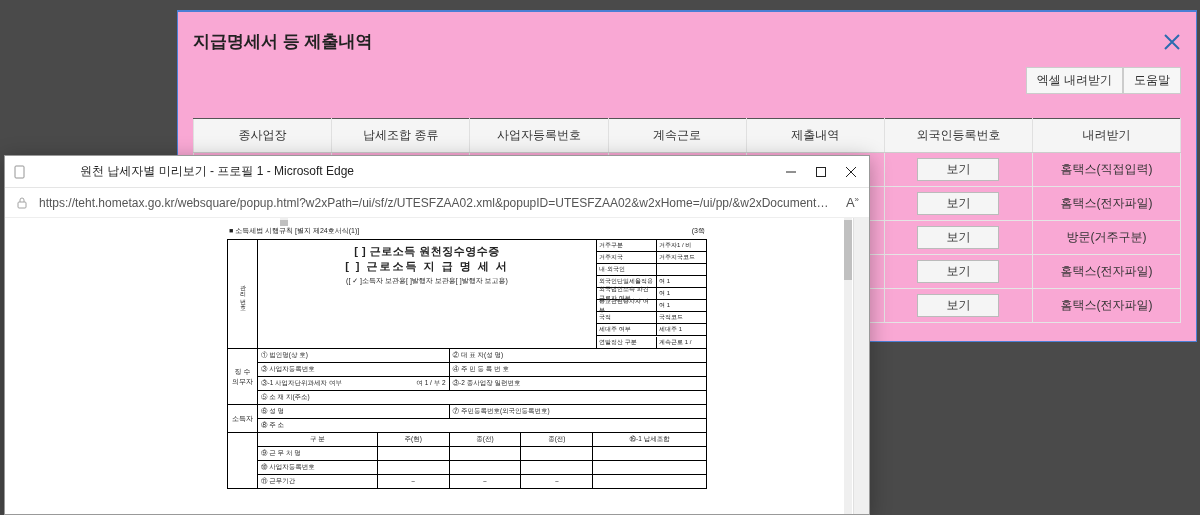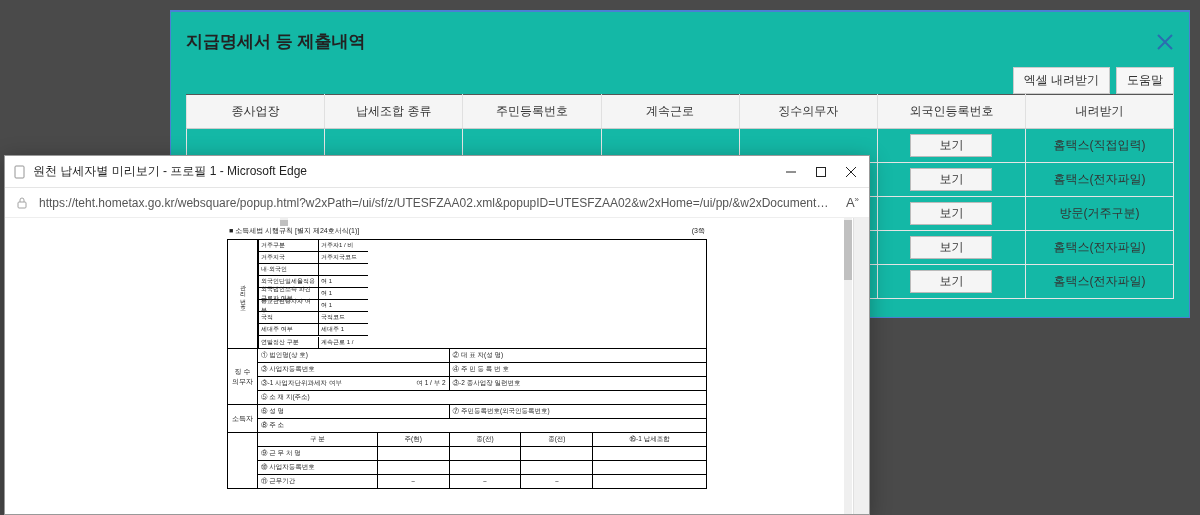--- a/index.html
+++ b/index.html
@@ -6,24 +6,24 @@
     body {
       font-family: "Malgun Gothic", "맑은 고딕", sans-serif;
       background: #4a4a4a;
       width: 1200px;
       height: 515px;
       overflow: hidden;
       position: relative;
     }
     .main-panel {
       position: absolute;
-      left: 170px;
+      left: 177px;
       top: 10px;
       width: 1020px;
-      background: #14b8a6;
+      background: #f9a8d4;
       border: 1px solid #4a7fd4;
       border-top: 2px solid #4a7fd4;
       padding: 18px 15px;
     }
     .panel-header {
       display: flex;
       justify-content: space-between;
       align-items: center;
       padding-bottom: 14px;
     }
@@ -34,22 +34,21 @@
     }
     .close-x {
       width: 18px;
       height: 18px;
       cursor: pointer;
     }
     .close-x svg { display: block; }
     .toolbar {
       display: flex;
       justify-content: flex-end;
-      gap: 6px;
-      margin-bottom: 0;
+      margin-bottom: 24px;
       align-items: flex-end;
     }
     .btn-tool {
       background: #f7f7f7;
       border: 1px solid #ccc;
       padding: 4px 10px;
       font-size: 12px;
       cursor: pointer;
       color: #333;
     }
@@ -110,21 +109,21 @@
       padding: 0 8px;
       font-size: 12px;
       color: #222;
     }
     .popup-titlebar .tab-icon {
       width: 14px;
       height: 14px;
       margin-right: 6px;
       opacity: 0.7;
     }
-    .popup-titlebar .title-text { flex: 1; }
+    .popup-titlebar .title-text { flex: 1; margin-left: 47px; }
     .win-controls { display: flex; gap: 18px; padding-right: 4px; }
     .win-ctrl { width: 12px; height: 12px; cursor: pointer; }
     .addressbar {
       height: 30px;
       display: flex;
       align-items: center;
       padding: 0 10px;
       gap: 10px;
       font-size: 12px;
       color: #555;
@@ -263,23 +262,23 @@
   </div>
   <div class="toolbar">
     <button class="btn-tool">엑셀 내려받기</button>
     <button class="btn-tool">도움말</button>
   </div>
   <table class="grid">
     <thead>
       <tr>
         <th style="width:14%">종사업장</th>
         <th style="width:14%">납세조합 종류</th>
-        <th style="width:14%">주민등록번호</th>
+        <th style="width:14%">사업자등록번호</th>
         <th style="width:14%">계속근로</th>
-        <th style="width:14%">징수의무자</th>
+        <th style="width:14%">제출내역</th>
         <th style="width:15%">외국인등록번호</th>
         <th style="width:15%">내려받기</th>
       </tr>
     </thead>
     <tbody id="rows">
         <tr>
           <td></td>
           <td></td>
           <td></td>
           <td></td>
@@ -372,20 +371,25 @@
         <div class="doc-scroll-thumb"></div>
       </div>
 
     <div class="doc-page">
       <div class="doc-header-line">
         <span>■ 소득세법 시행규칙 [별지 제24호서식(1)]</span>
         <span>(3쪽</span>
       </div>
       <div class="doc-title-box">
         <div class="doc-left-cell">관리 번호</div>
+        <div class="doc-title-center">
+          <div class="doc-title-line1">[   ] 근로소득 원천징수영수증</div>
+          <div class="doc-title-line2">[   ] 근로소득 지 급 명 세 서</div>
+          <div class="doc-title-sub">([ ✓ ]소득자 보관용[     ]발행자 보관용[     ]발행자 보고용)</div>
+        </div>
         <div class="doc-right-cells" id="doc-right">
             <div class="doc-right-row">
               <div class="doc-right-label">거주구분</div>
               <div class="doc-right-value">거주자1 / 비</div>
             </div>
             <div class="doc-right-row">
               <div class="doc-right-label">거주지국</div>
               <div class="doc-right-value">거주지국코드</div>
             </div>
             <div class="doc-right-row">

